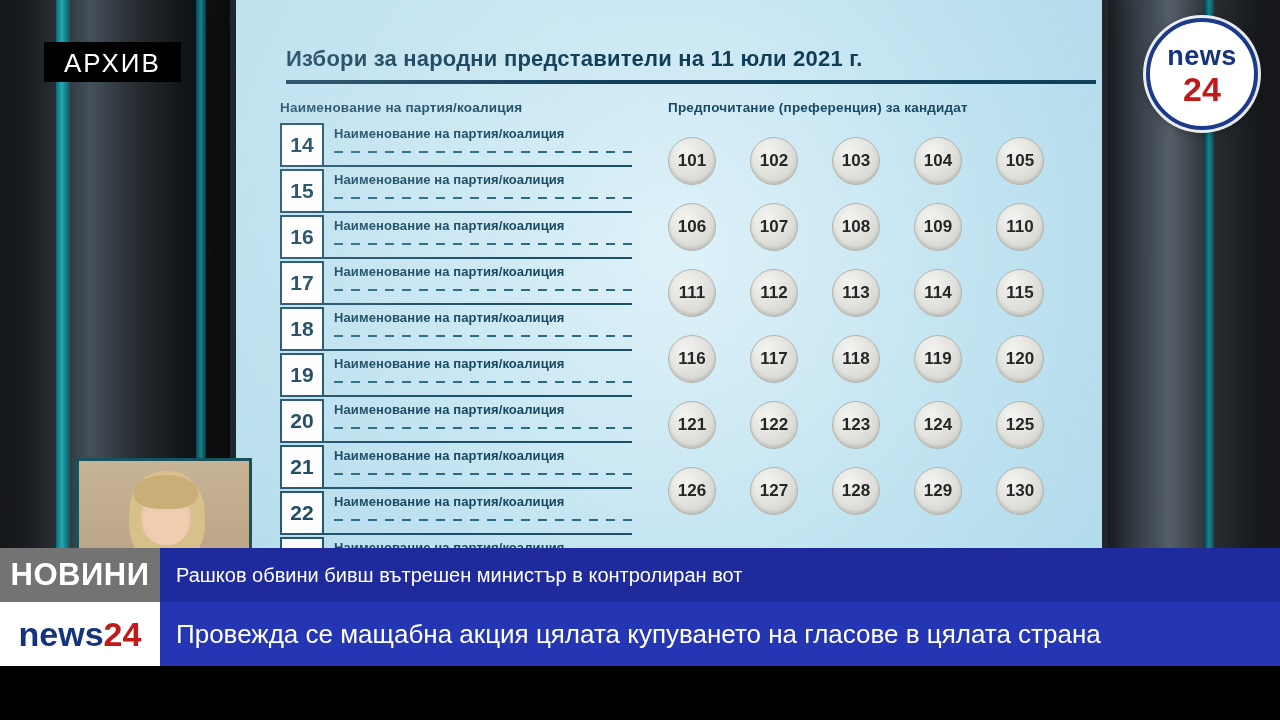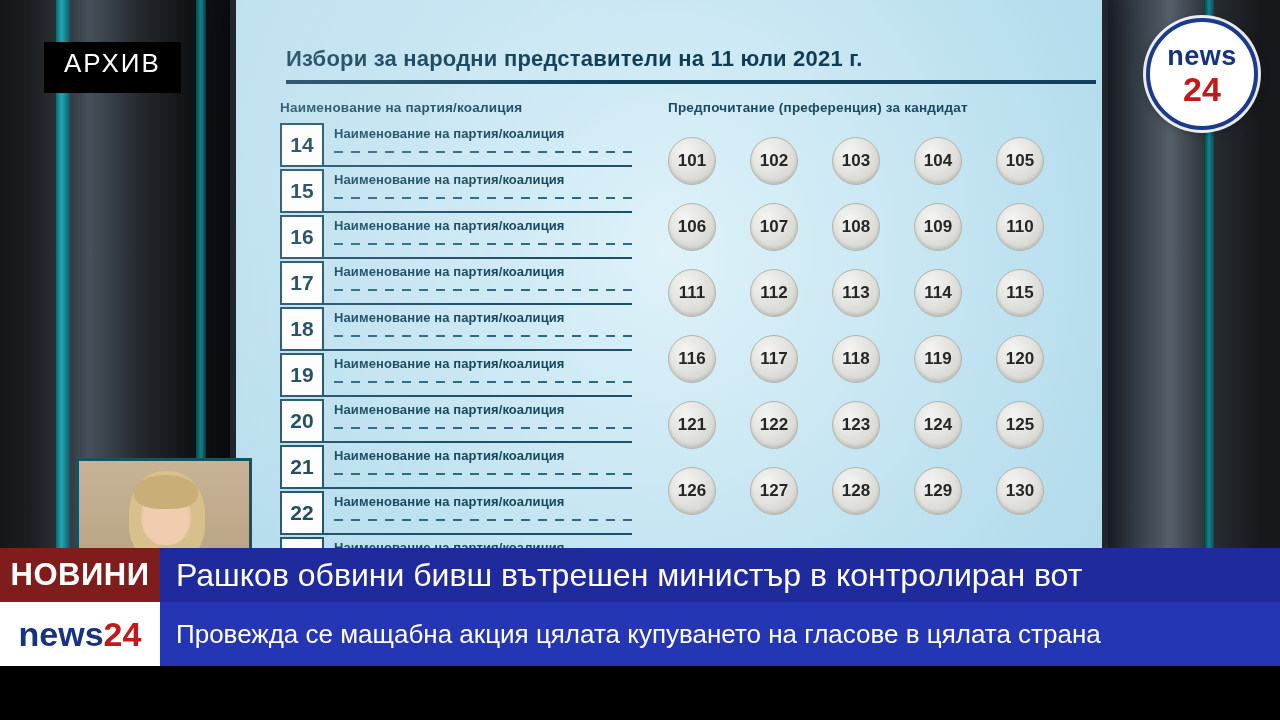--- a/index.html
+++ b/index.html
@@ -128,21 +128,21 @@
     position: absolute; inset: 0;
     background: linear-gradient(115deg, rgba(255,255,255,.18) 0%, rgba(255,255,255,0) 35%);
     pointer-events: none;
   }
 
   
   .archive-badge {
     position: absolute; left: 44px; top: 42px;
     background: #000; color: #fff;
     font-size: 26px; letter-spacing: 2px;
-    padding: 6px 20px 14px 20px;
+    padding: 6px 20px 3px 20px;
   }
 
   
   .presenter {
     position: absolute; left: 76px; top: 458px;
     width: 176px; height: 246px;
     background: #b9a489;
     border: 3px solid #17535c;
     overflow: hidden;
   }
@@ -208,28 +208,28 @@
   
   .lower {
     position: absolute; left: 0; bottom: 0; width: 1280px; height: 172px;
   }
   .band-top {
     position: absolute; left: 0; top: 0; width: 1280px; height: 54px;
     background: #1f2a9c;
   }
   .band-top-label {
     position: absolute; left: 0; top: 0; width: 160px; height: 54px;
-    background: #7f1d1d; color: #fff;
+    background: #737373; color: #fff;
     display: flex; align-items: center; justify-content: center;
     font-size: 31px; font-weight: bold; letter-spacing: .5px;
   }
   .band-top-text {
     position: absolute; left: 176px; top: 0; height: 54px;
     display: flex; align-items: center;
-    color: #fff; font-size: 32px;
+    color: #fff; font-size: 20px;
   }
   .band-bottom {
     position: absolute; left: 0; top: 54px; width: 1280px; height: 64px;
     background: #2536b4;
   }
   .band-logo {
     position: absolute; left: 0; top: 54px; width: 160px; height: 64px;
     background: #fff;
     display: flex; align-items: center; justify-content: center;
   }

